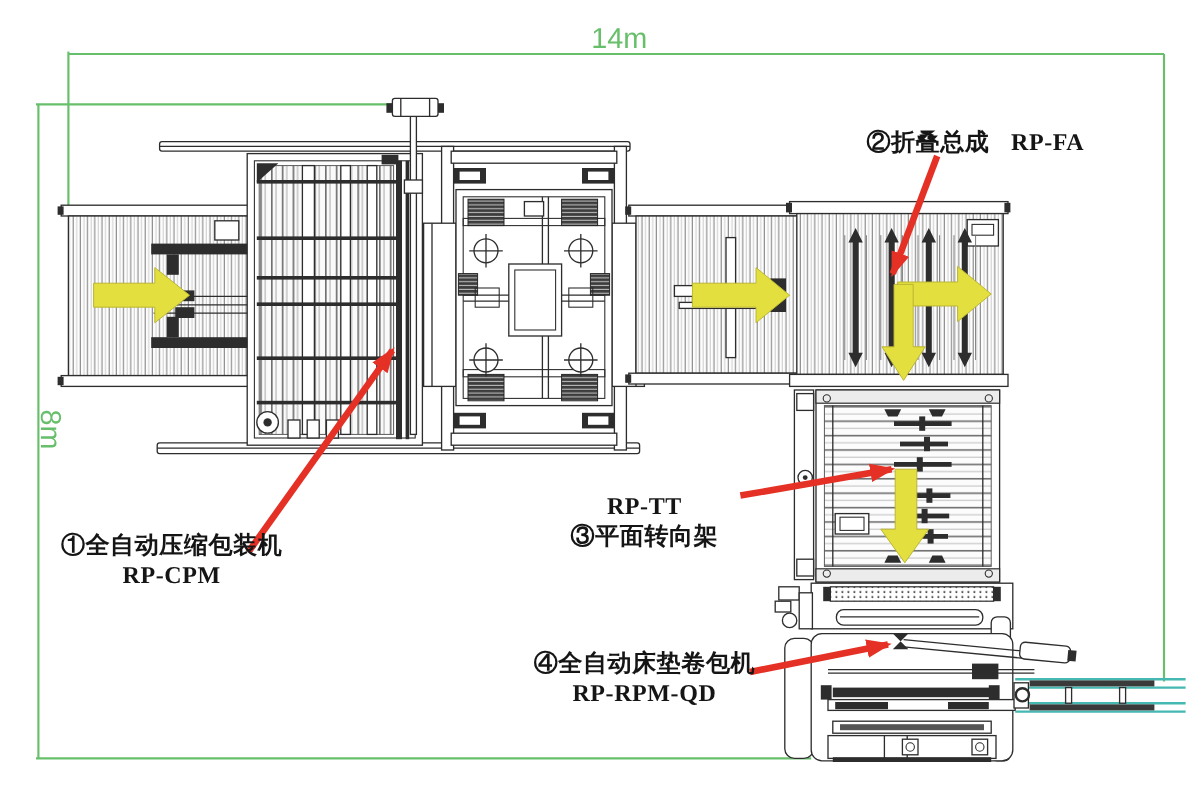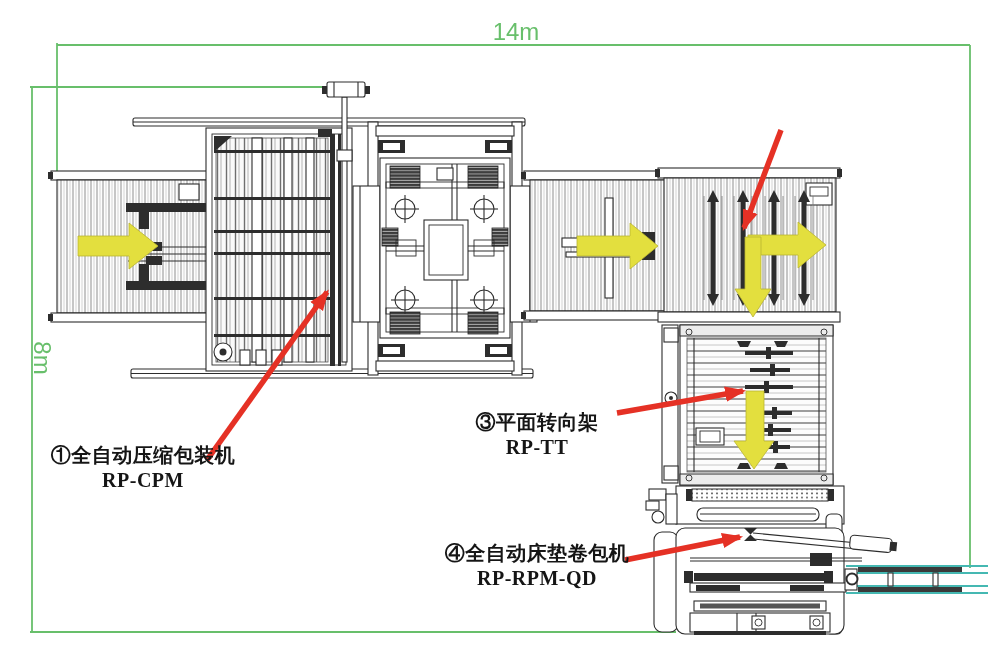--- a/index.html
+++ b/index.html
@@ -332,28 +332,31 @@
   </g>
 
   <g>
     <line class="redl" x1="207" y1="460" x2="327" y2="292" marker-end="url(#rh)"></line>
     <line class="redl" x1="781" y1="130" x2="744" y2="228" marker-end="url(#rh)"></line>
     <line class="redl" x1="617" y1="413" x2="743" y2="391" marker-end="url(#rh)"></line>
     <line class="redl" x1="625" y1="560" x2="740" y2="537" marker-end="url(#rh)"></line>
   </g>
 </svg>
 
+<div class="lbl" style="left:722px;top:105px;">
+  <span>②折叠总成</span><span class="model">RP-FA</span>
+</div>
 
 <div class="lbl center" style="left:50px;top:443px;width:186px;">
   <div>①全自动压缩包装机</div>
   <div>RP-CPM</div>
 </div>
 
 <div class="lbl center" style="left:452px;top:410px;width:170px;">
+  <div>RP-TT</div>
   <div>③平面转向架</div>
-  <div>RP-TT</div>
 </div>
 
 <div class="lbl center" style="left:437px;top:541px;width:200px;font-family:Liberation Serif, serif;">
   <div>④全自动床垫卷包机</div>
   <div>RP-RPM-QD</div>
 </div>
 </div>
 
 </body></html>

